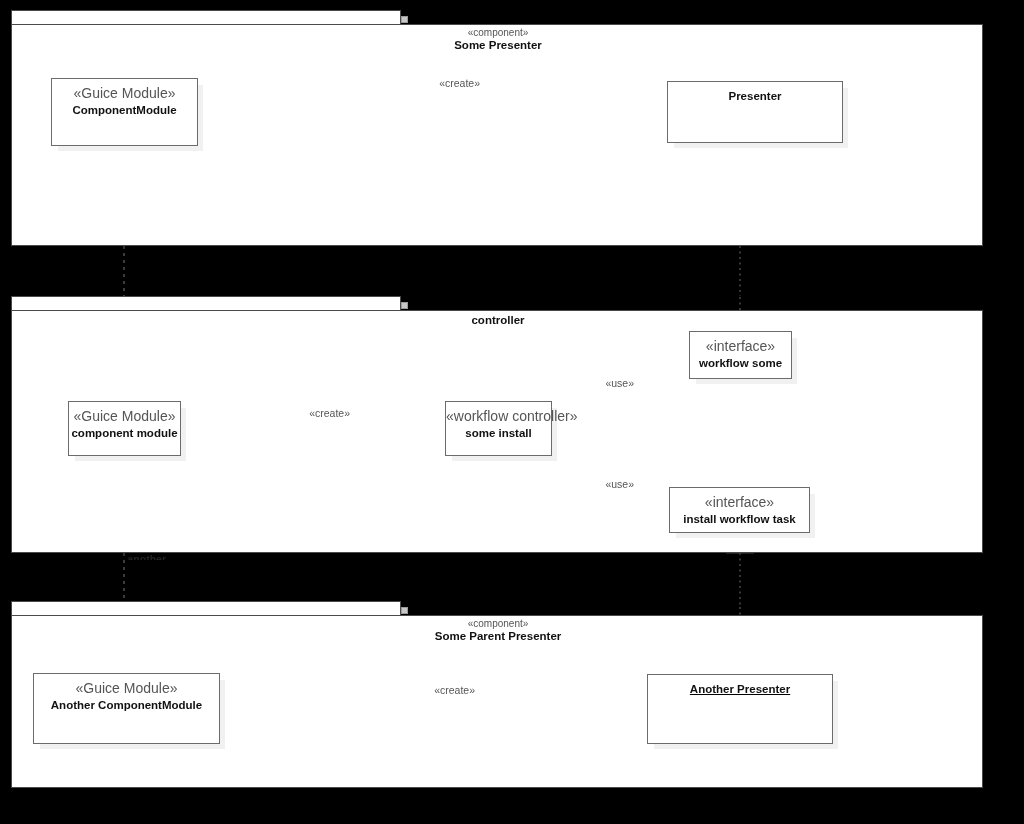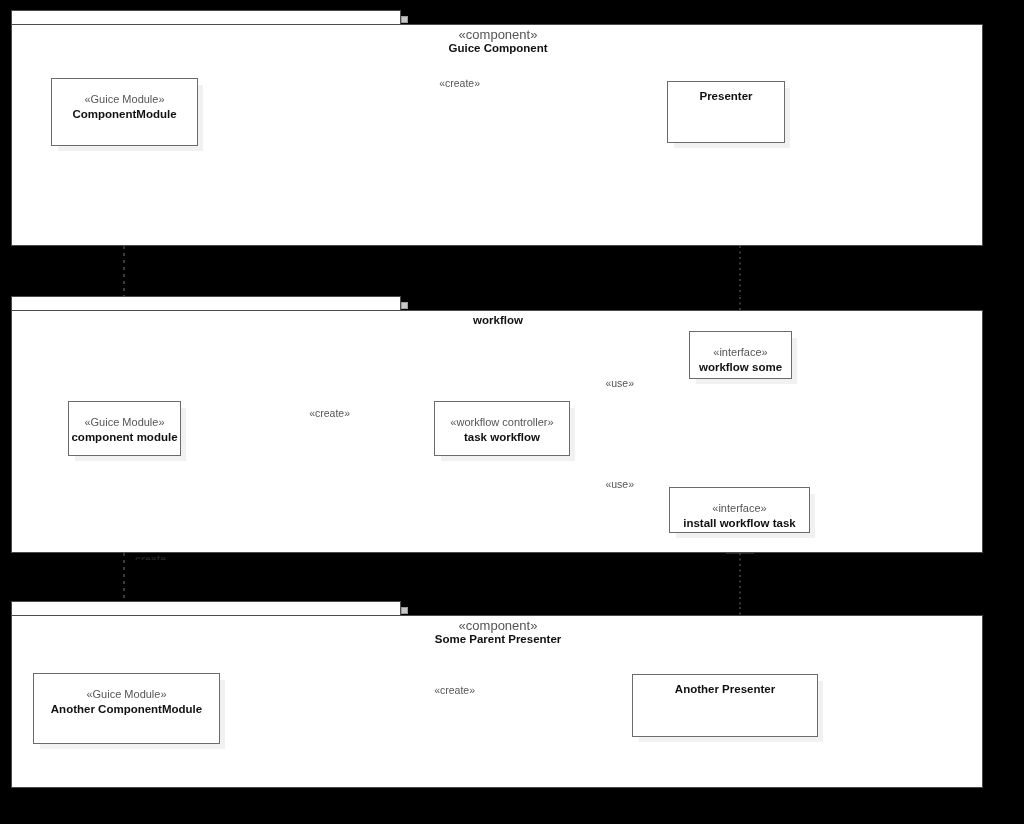--- a/index.html
+++ b/index.html
@@ -50,21 +50,21 @@
   }
   .panel-title {
     position: absolute;
     text-align: center;
     line-height: 1.18;
     color: #1a1a1a;
     white-space: nowrap;
   }
   .panel-title .stereo {
     display: block;
-    font-size: 13px;
+    font-size: 10px;
     color: #555555;
     font-weight: normal;
   }
   .panel-title .name {
     display: block;
     font-size: 11.5px;
     font-weight: bold;
     color: #111111;
   }
   .panel-title.single .name {
@@ -76,25 +76,24 @@
     position: absolute;
     background: #ffffff;
     border: 1.4px solid #6b6b6b;
     box-sizing: border-box;
     box-shadow: 6px 6px 0 -1px rgba(0,0,0,0.055);
     text-align: center;
     padding-top: 6px;
   }
   .node .stereo {
     display: block;
-    font-size: 11px;
+    font-size: 14px;
     color: #555555;
     line-height: 1.25;
     white-space: nowrap;
-    margin-top: 8px;
   }
   .node .name {
     display: block;
     font-size: 11.5px;
     font-weight: bold;
     color: #111111;
     line-height: 1.25;
     white-space: nowrap;
   }
   .node.title-only {
@@ -198,83 +197,83 @@
     <line class="dash-line" x1="221" y1="707" x2="640" y2="707"></line>
     <path class="open-arrow" d="M 632 701 L 645 707 L 632 713"></path>
   </svg>
 
   <div class="panel-tab" style="left:11px; top:10px; width:390px; height:15px;"></div>
   <div class="panel-tab-handle" style="left:401px; top:16px;"></div>
   <div class="panel" style="left:11px; top:24px; width:972px; height:222px;"></div>
 
   <div class="panel-title" style="left:398px; top:27px; width:200px;">
     <span class="stereo">«component»</span>
-    <span class="name">Guice Component</span>
+    <span class="name">Some Presenter</span>
   </div>
 
   <div class="node" style="left:51px; top:78px; width:147px; height:68px;">
     <span class="stereo">«Guice Module»</span>
     <span class="name">ComponentModule</span>
   </div>
 
-  <div class="node title-only" style="left:667px; top:81px; width:118px; height:62px;">
+  <div class="node title-only" style="left:667px; top:81px; width:176px; height:62px;">
     <span class="name">Presenter</span>
   </div>
 
   <div class="edge-label" style="left:380px; top:77px; width:100px;">«create»</div>
 
   <div class="panel-tab" style="left:11px; top:296px; width:390px; height:15px;"></div>
   <div class="panel-tab-handle" style="left:401px; top:302px;"></div>
   <div class="panel" style="left:11px; top:310px; width:972px; height:243px;"></div>
 
   <div class="panel-title single" style="left:398px; top:314px; width:200px;">
-    <span class="name">workflow</span>
+    <span class="name">controller</span>
   </div>
 
   <div class="node" style="left:68px; top:401px; width:113px; height:55px;">
     <span class="stereo">«Guice Module»</span>
     <span class="name">component module</span>
   </div>
 
-  <div class="node" style="left:434px; top:401px; width:136px; height:55px;">
+  <div class="node" style="left:445px; top:401px; width:107px; height:55px;">
     <span class="stereo">«workflow controller»</span>
-    <span class="name">task workflow</span>
+    <span class="name">some install</span>
   </div>
 
   <div class="node" style="left:689px; top:331px; width:103px; height:48px;">
     <span class="stereo">«interface»</span>
     <span class="name">workflow some</span>
   </div>
 
   <div class="node" style="left:669px; top:487px; width:141px; height:46px;">
     <span class="stereo">«interface»</span>
     <span class="name">install workflow task</span>
   </div>
 
   <div class="edge-label" style="left:250px; top:407px; width:100px;">«create»</div>
 
   <div class="edge-label" style="left:570px; top:377px; width:64px;">«use»</div>
 
   <div class="edge-label" style="left:570px; top:478px; width:64px;">«use»</div>
 
-  <div class="edge-label clipped" style="left:96px; top:553px; width:70px; height:7px; font-weight:bold; color:#222222;">create</div>
+  <div class="edge-label clipped" style="left:96px; top:553px; width:70px; height:7px; font-weight:bold; color:#222222;">another</div>
 
   <div class="panel-tab" style="left:11px; top:601px; width:390px; height:15px;"></div>
   <div class="panel-tab-handle" style="left:401px; top:607px;"></div>
   <div class="panel" style="left:11px; top:615px; width:972px; height:173px;"></div>
 
   <div class="panel-title" style="left:398px; top:618px; width:200px;">
     <span class="stereo">«component»</span>
     <span class="name">Some Parent Presenter</span>
   </div>
 
   <div class="node" style="left:33px; top:673px; width:187px; height:71px;">
     <span class="stereo">«Guice Module»</span>
     <span class="name">Another ComponentModule</span>
   </div>
 
-  <div class="node title-only" style="left:632px; top:674px; width:186px; height:63px;">
+  <div class="node title-only" style="left:647px; top:674px; width:186px; height:70px;text-decoration:underline;">
     <span class="name">Another Presenter</span>
   </div>
 
   <div class="edge-label" style="left:375px; top:684px; width:100px;">«create»</div>
 
 </div>
 
 </body></html>

